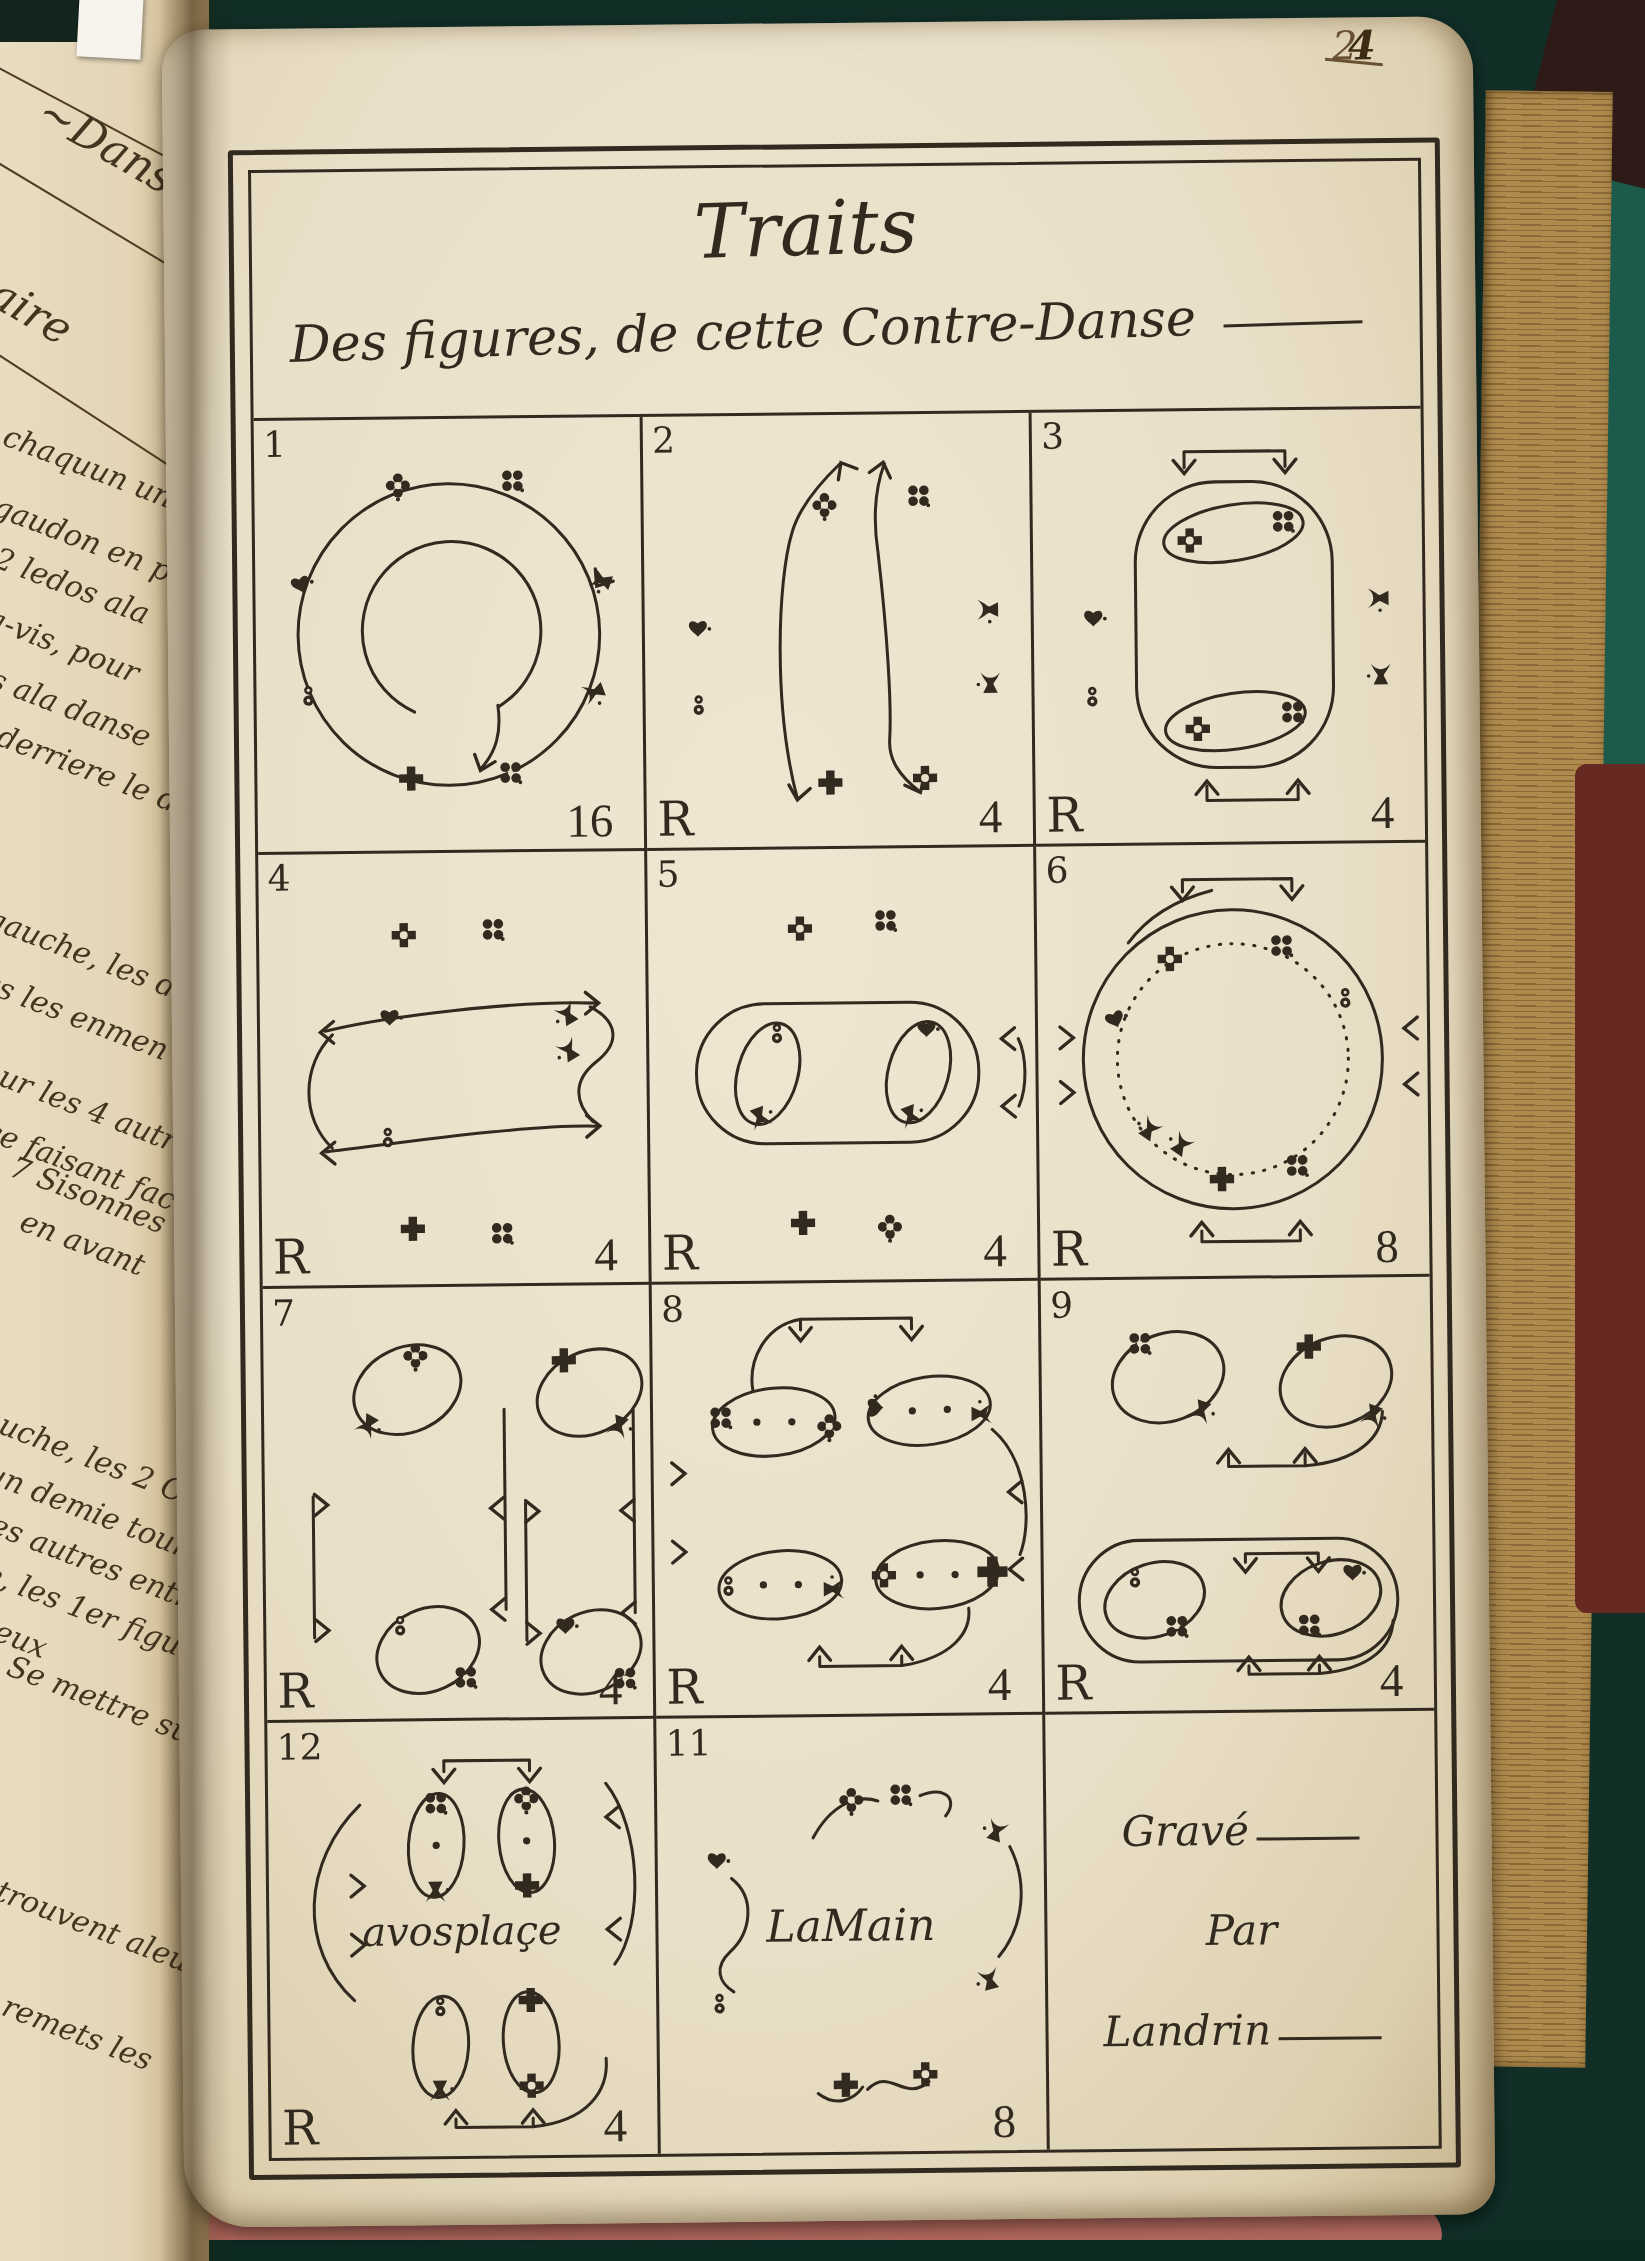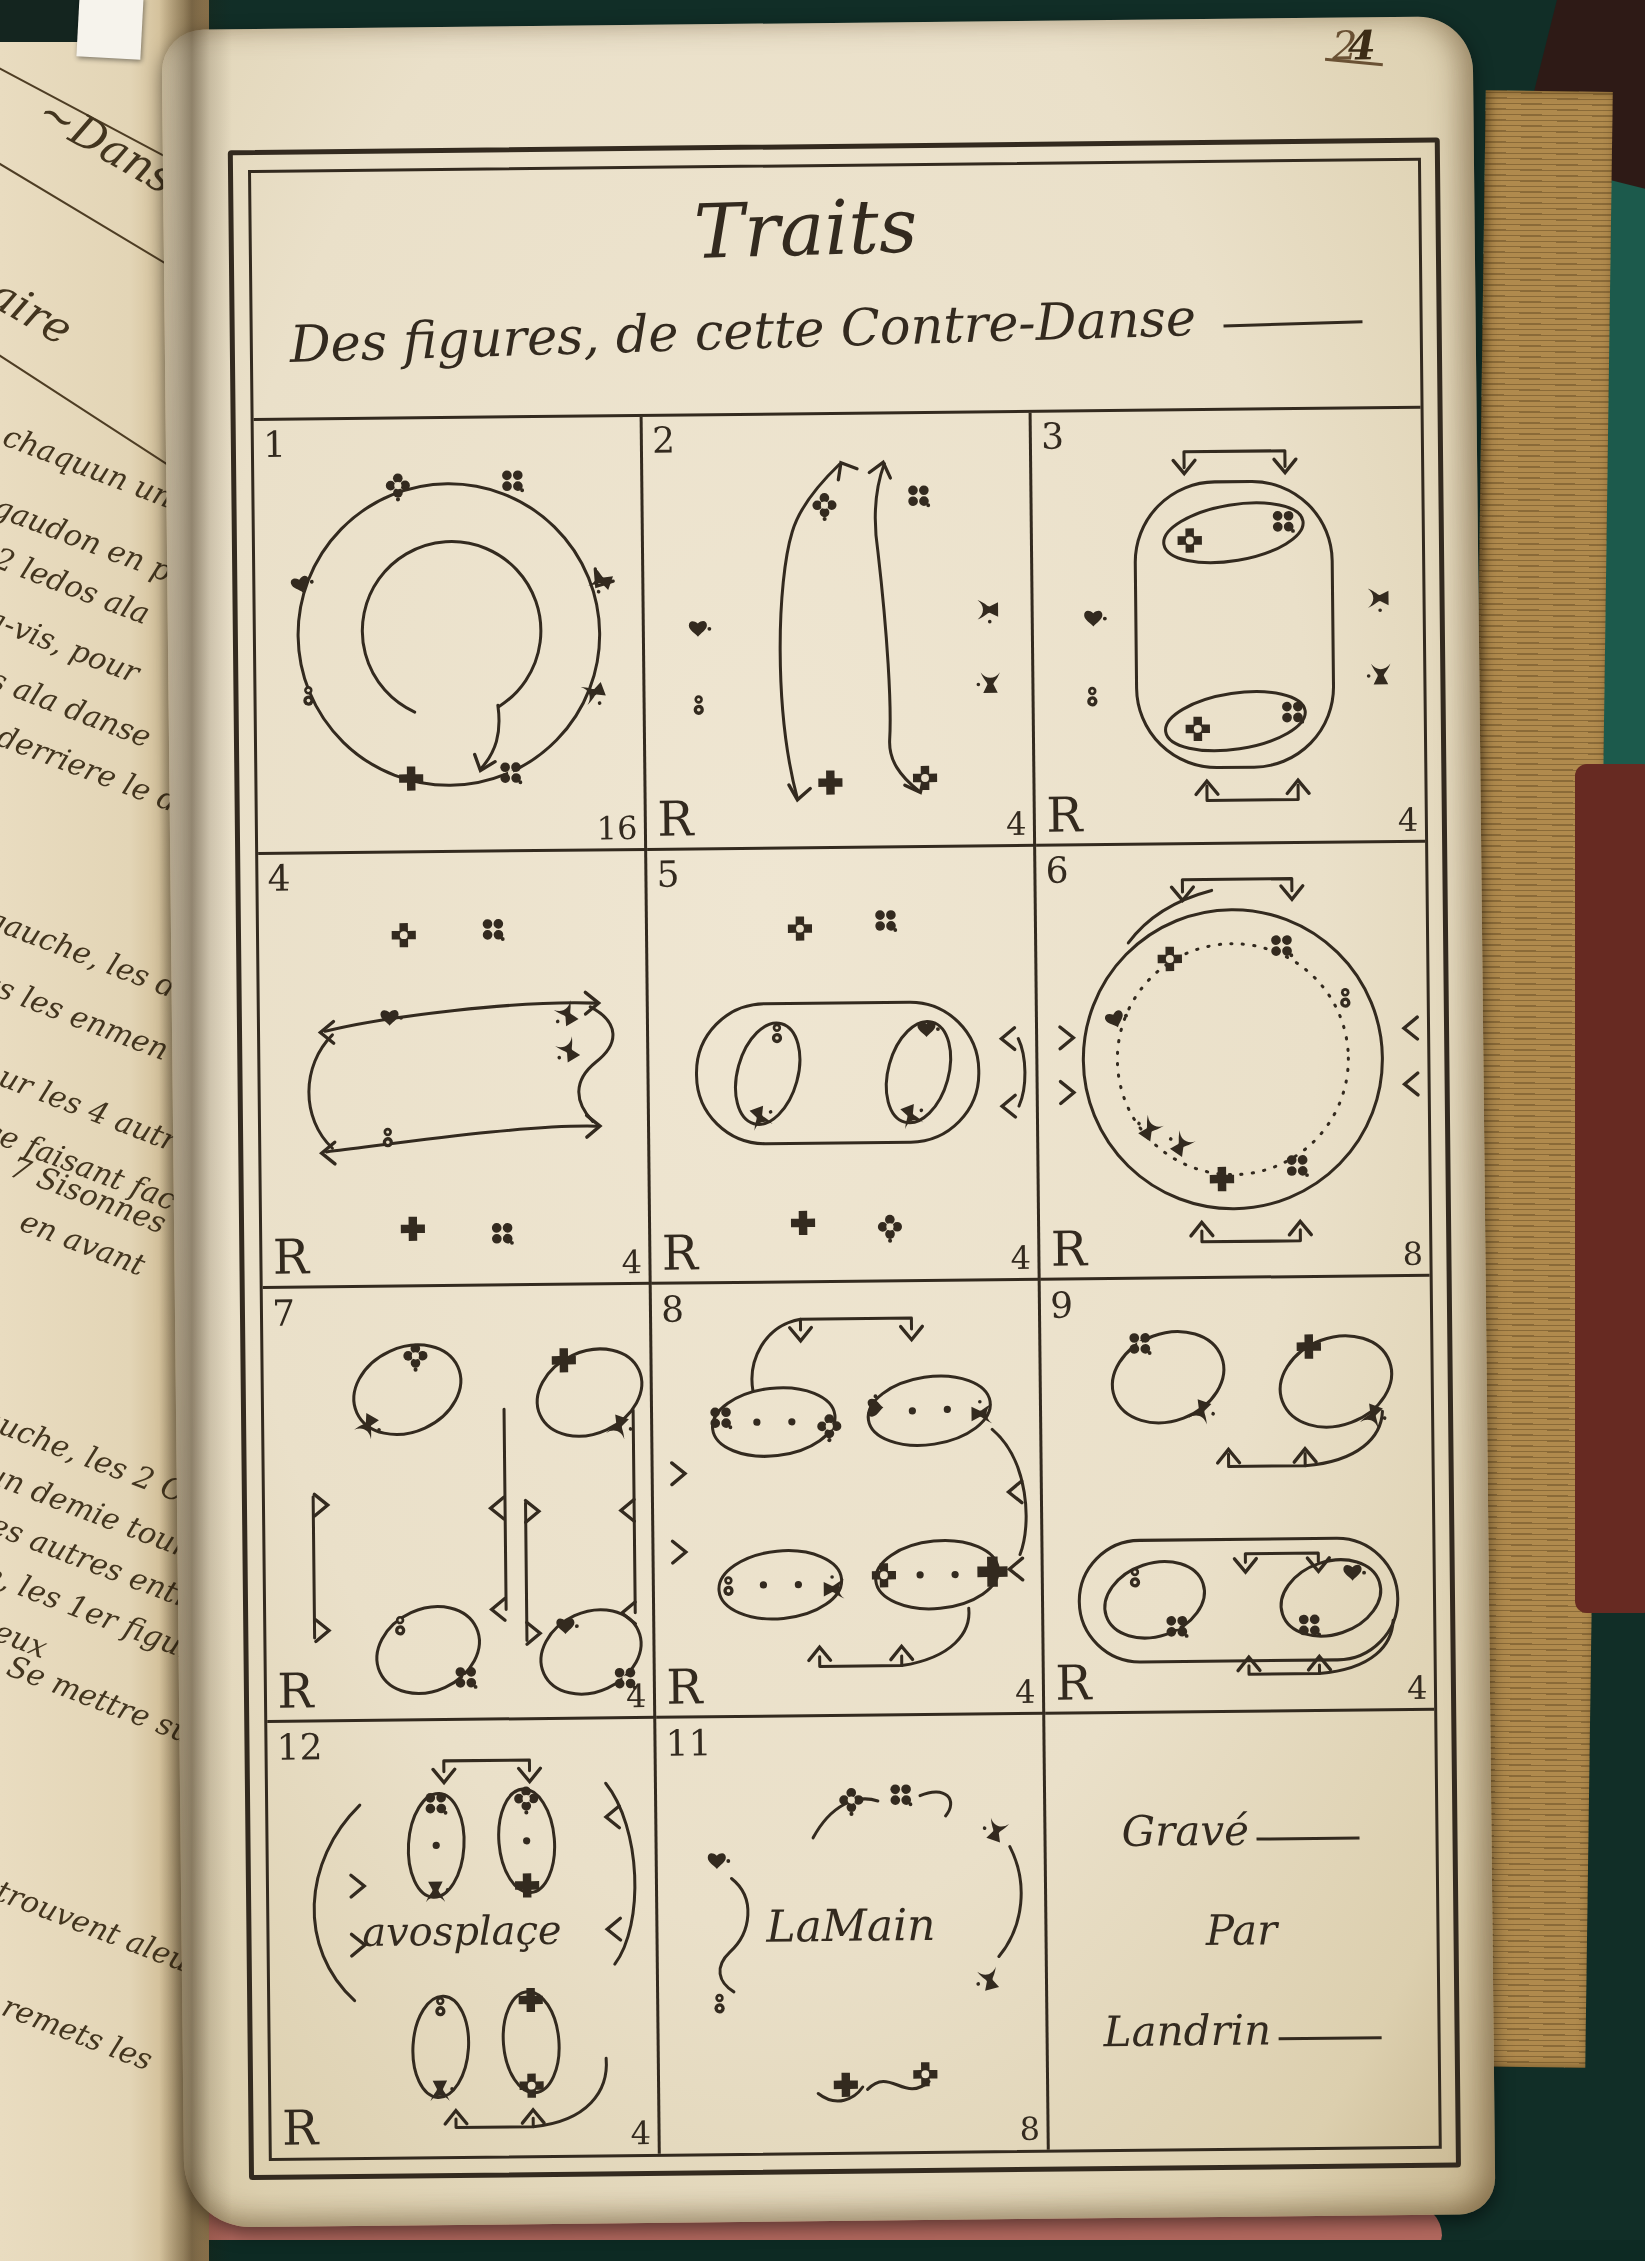--- a/index.html
+++ b/index.html
@@ -45,21 +45,21 @@
   .subtitle-row{position:absolute;left:36px;right:24px;top:132px;display:flex;align-items:baseline;font-size:51px;font-style:italic;}
   .subtitle-row .dash{flex:0 0 139px;height:3px;background:#332a1f;align-self:center;margin-left:27px;margin-top:18px;}
   
   .grid{position:absolute;left:0;right:0;top:245px;bottom:0;border-top:3.6px solid #332a1f;
     display:grid;grid-template-columns:1fr 1fr 1fr;grid-template-rows:1fr 1fr 1fr 1fr;}
   .cell{position:relative;border-right:3px solid #332a1f;border-bottom:3px solid #332a1f;}
   .cell.lastc{border-right:none;}
   .cell.lastr{border-bottom:none;}
   .num{position:absolute;left:9.7px;top:3.6px;font-size:36px;color:#332a1f;z-index:2;}
   .cl{position:absolute;left:11px;bottom:1.2px;font-size:48px;color:#332a1f;z-index:2;}
-  .cr{position:absolute;right:6px;bottom:1.2px;font-size:32px;color:#332a1f;z-index:2;}
+  .cr{position:absolute;right:30px;bottom:1.2px;font-size:47px;color:#332a1f;z-index:2;font-family:Liberation Serif, serif;}
   .fig{position:absolute;inset:0;width:100%;height:100%;}
   .fig path,.fig circle,.fig rect,.fig ellipse{stroke:#332a1f;stroke-width:5;fill:none;stroke-linecap:round;}
   .fig .dot{fill:#332a1f;stroke:none;}
   .cap{position:absolute;left:0;right:0;text-align:center;font-size:40px;font-style:italic;color:#332a1f;z-index:2;}
   .cap10{top:43%;}
   .cap11{top:42%;font-size:44px;}
   
   .sig{position:absolute;inset:0;display:flex;flex-direction:column;justify-content:center;align-items:center;gap:51px;
     font-size:42px;font-style:italic;color:#332a1f;}
   .sigline{display:flex;align-items:center;}

